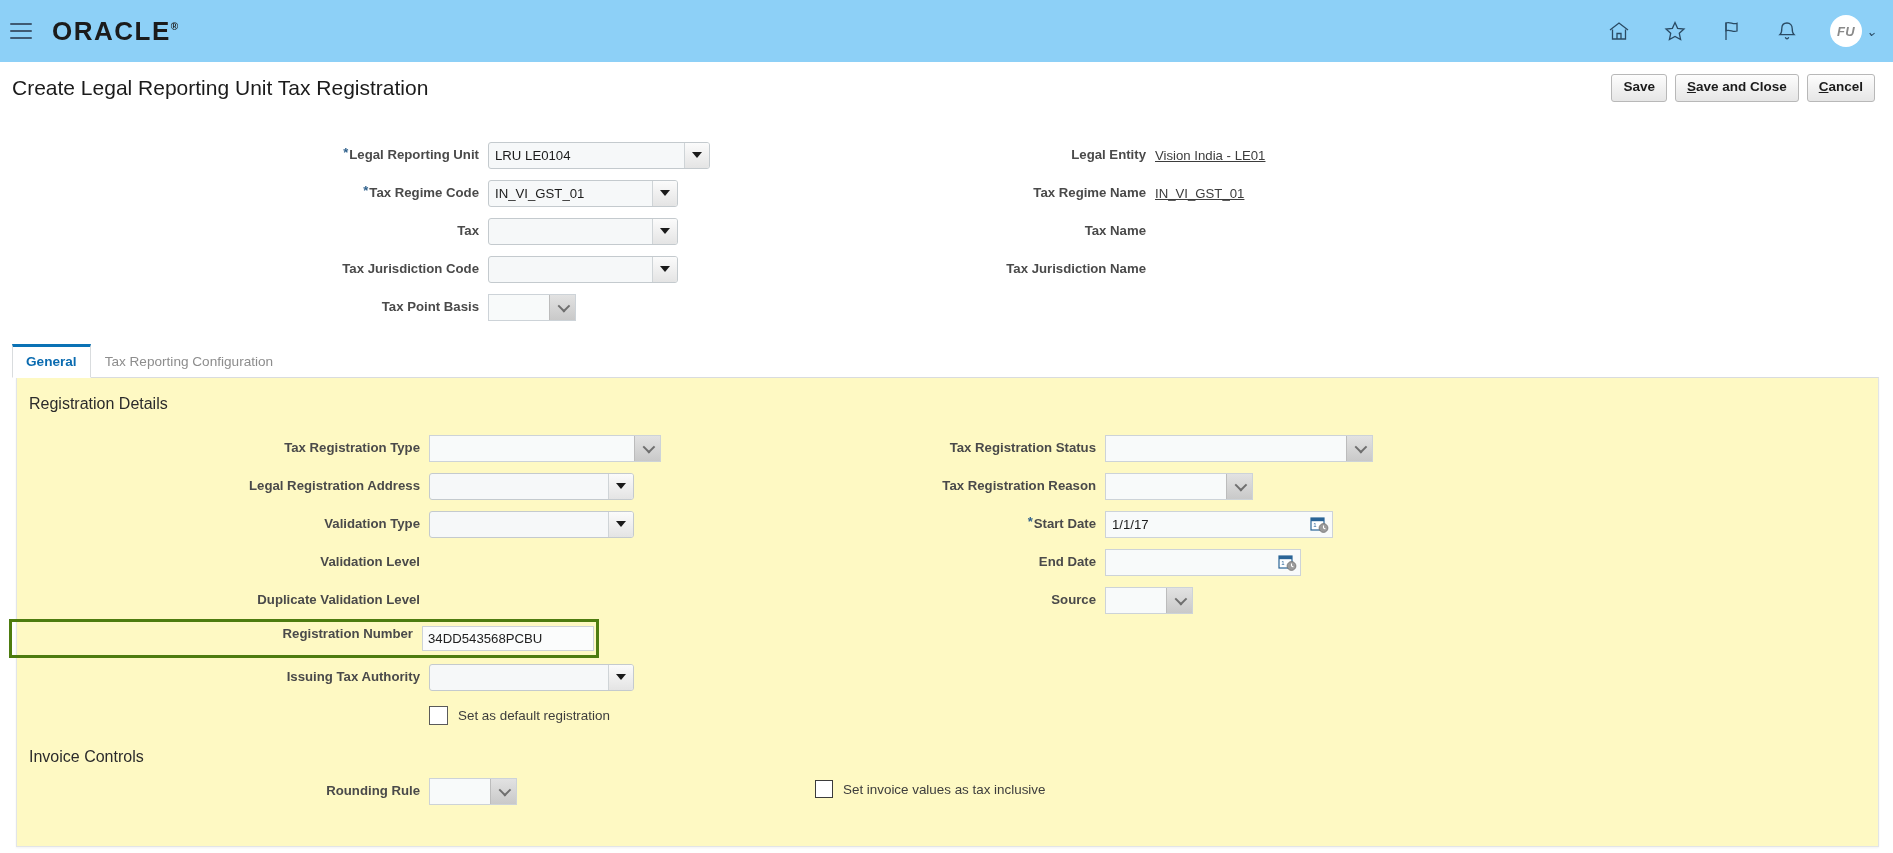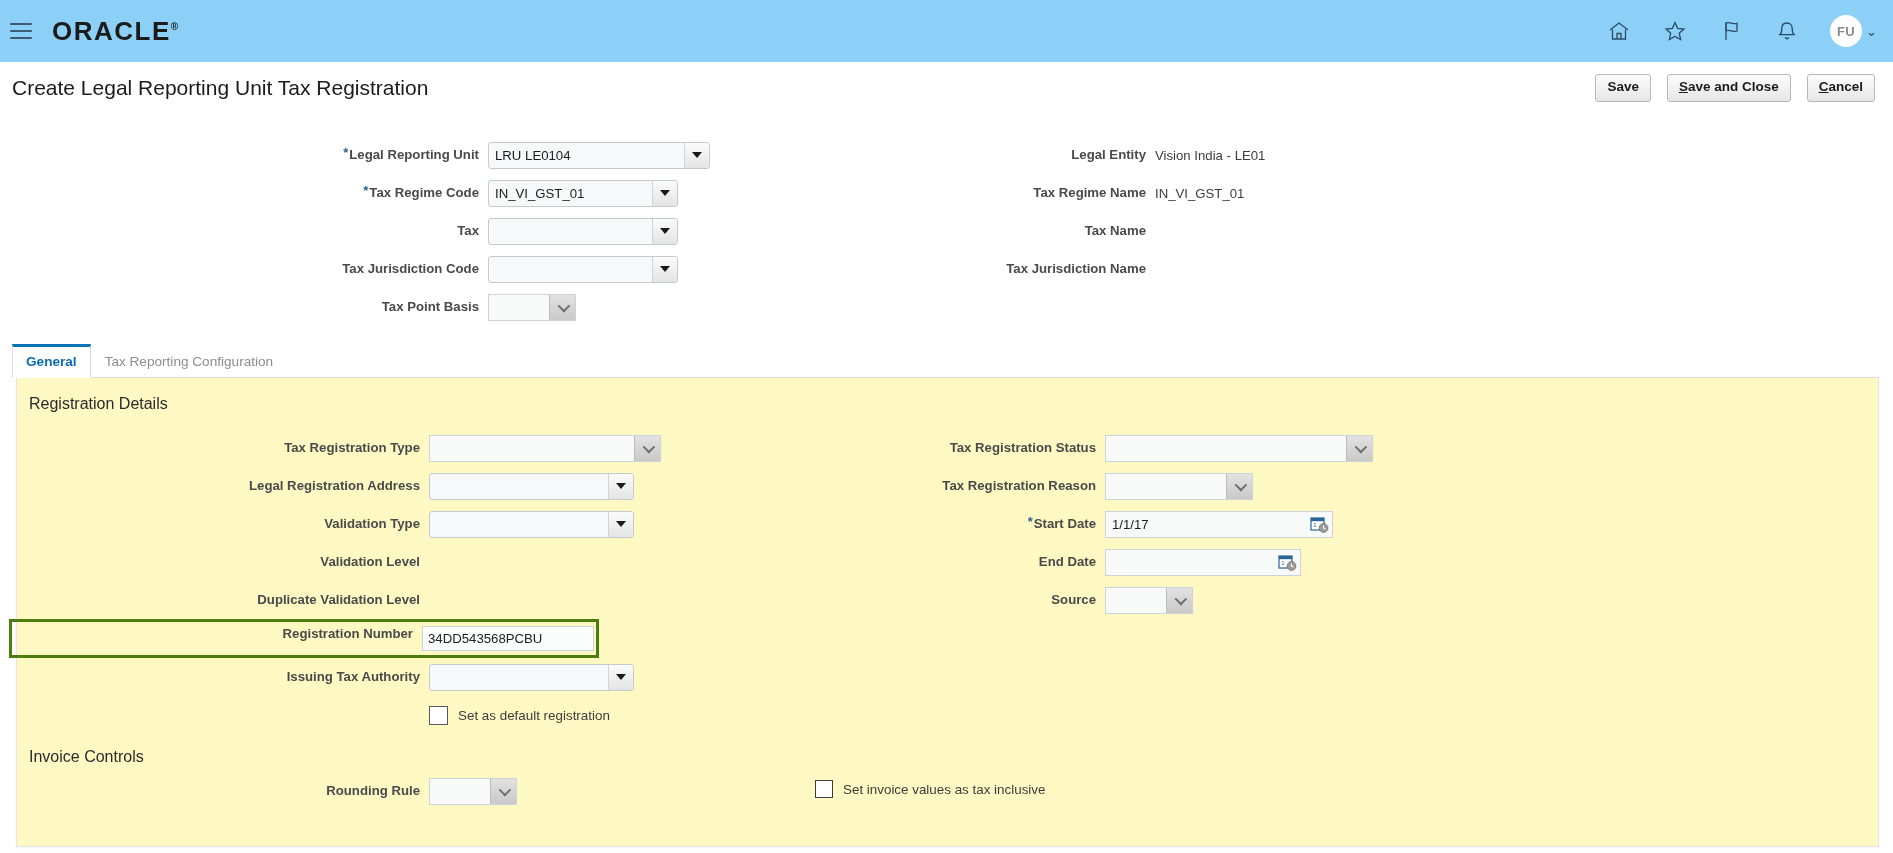--- a/index.html
+++ b/index.html
@@ -45,20 +45,21 @@
   .oracle-logo sup {
     font-size: 10px;
     vertical-align: super;
     letter-spacing: 0;
   }
   .header-right {
     margin-left: auto;
     display: flex;
     align-items: center;
     gap: 26px;
+    font-style: italic;
   }
   .hicon {
     width: 30px; height: 30px;
     display: flex; align-items: center; justify-content: center;
     cursor: pointer;
     color: #2a4a63;
   }
   .hicon svg { display: block; }
   .avatar-wrap {
     display: flex; align-items: center; gap: 4px;
@@ -89,21 +90,21 @@
   .page-title {
     font-size: 21px;
     color: #1b1b1b;
     font-weight: normal;
     white-space: nowrap;
   }
   .title-actions {
     margin-left: auto;
     display: flex;
     align-items: center;
-    gap: 16px;
+    gap: 8px;
   }
   .btn {
     font-family: "Liberation Sans", sans-serif;
     font-size: 13.5px;
     font-weight: bold;
     color: #1b1b1b;
     background: linear-gradient(to bottom, #fdfdfd 0%, #f1f1f1 50%, #e6e6e6 100%);
     border: 1px solid #b8b8b8;
     border-radius: 3px;
     padding: 5px 11px 6px;
@@ -141,20 +142,21 @@
     color: #30618c;
     font-size: 13px;
     margin-right: 1px;
     position: relative;
     top: -2px;
   }
   .fvalue-ro {
     font-size: 13.2px;
     color: #3d3d3d;
     white-space: nowrap;
+    text-decoration: underline;
   }
 
   
   .col-left-top .flabel { width: 488px; }
   .col-right-top .flabel { width: 335px; }
 
   
   .inp {
     height: 25px;
     border: 1px solid #cdd3d8;

